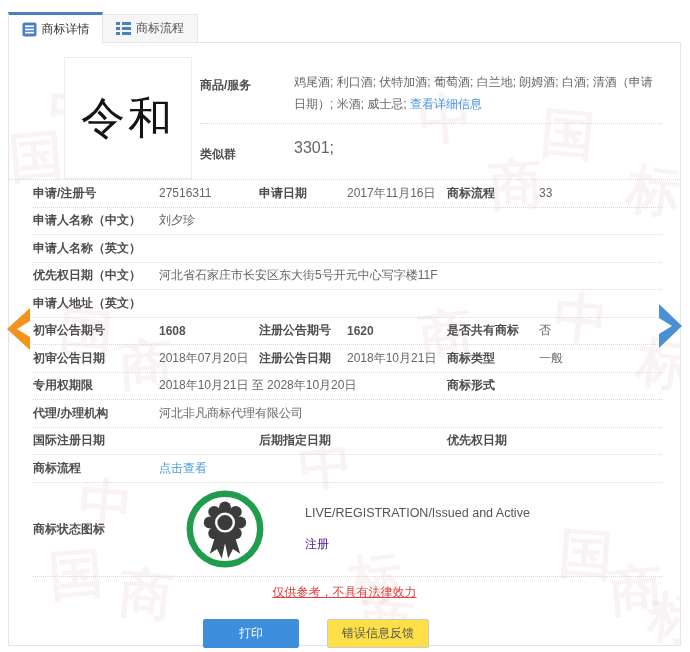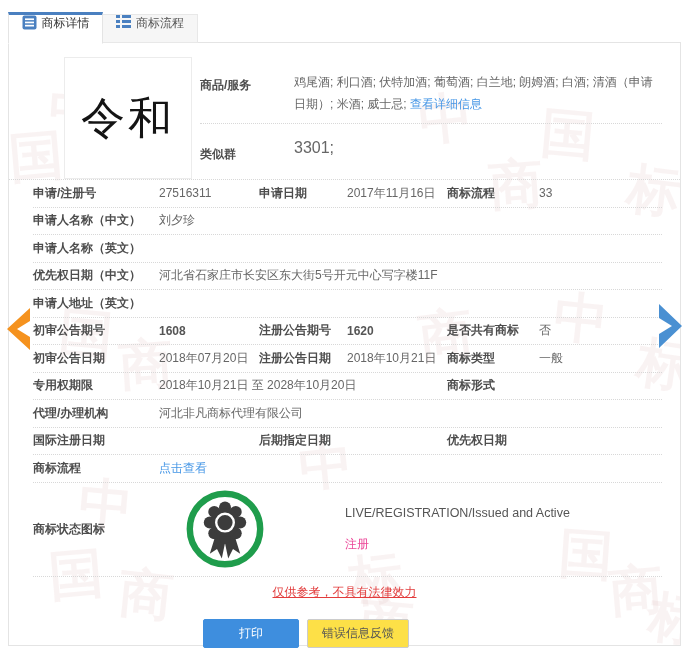--- a/index.html
+++ b/index.html
@@ -1,21 +1,21 @@
 <!DOCTYPE html>
 <html><head>
 <meta charset="utf-8">
 <style>
   * { margin:0; padding:0; box-sizing:border-box; }
   html,body { width:690px; height:652px; background:#fff; overflow:hidden;
     font-family:"Liberation Sans","DejaVu Sans",sans-serif; position:relative; }
 
   
   .tabs { position:absolute; left:8px; top:12px; height:31px; display:flex; z-index:3; }
-  .tab { width:95px; display:flex; align-items:flex-start; justify-content:center; gap:5px;
+  .tab { width:95px; display:flex; align-items:center; justify-content:center; gap:5px;
          font-size:12px; cursor:pointer; }
   .tab.active { background:#fff; border:1px solid #e4e4e4; border-top:3px solid #4a80c0;
                 border-bottom:1px solid #fff; color:#333; height:32px; }
   .tab.inactive { background:#f6f6f6; border:1px solid #e8e8e8; border-left:none;
                   margin-top:2px; height:29px; color:#555; }
 
   
   .card { position:absolute; left:8px; top:42px; width:673px; height:604px;
           border:1px solid #e4e4e4; background:#fff; z-index:1; }
   .watermark-layer { position:absolute; inset:0; overflow:hidden; z-index:0; pointer-events:none; }
@@ -43,29 +43,29 @@
   .flabel { font-weight:bold; color:#4d4d4d; font-size:12px; }
   .fvalue { color:#666; }
   .bold { font-weight:bold; color:#555; }
   .span-rest { grid-column:2 / -1; }
   .span-mid { grid-column:2 / 5; }
   .link { color:#4596e6; text-decoration:none; cursor:pointer; }
 
   
   .status-row { display:grid; grid-template-columns:126px 1fr; align-items:center;
                 min-height:94px; border-bottom:1px dotted #d8d8d8; font-size:12px; }
-  .status-content { display:flex; align-items:center;gap:40px; }
+  .status-content { display:flex; align-items:center; }
   .badge { margin-left:26px; flex:none; }
   .status-text { margin-left:40px; }
   .status-line1 { color:#555; font-size:12.5px; }
-  .status-line2 { color:#ec4899; font-size:12px; margin-top:16px; }
+  .status-line2 { color:#4c1d95; font-size:12px; margin-top:16px; }
 
   .disclaimer { text-align:center; color:#e23c3c; font-size:12px; padding:7px 0 6px;text-decoration:underline; }
 
-  .footer { display:flex; gap:8px; padding:12px 0 0 194px; }
+  .footer { display:flex; gap:28px; padding:12px 0 0 194px; }
   .btn { font-size:12px; height:29px; cursor:pointer;
          font-family:"Liberation Sans","DejaVu Sans",sans-serif; }
   .btn-print { width:96px; background:#3e8ede; color:#fff; border:1px solid #3e8ede; border-radius:2px; }
   .btn-feedback { width:102px; background:#fde047; color:#555; border:1px solid #ccc; border-radius:2px; }
 
   
   .arrow { position:absolute; z-index:5; cursor:pointer; }
   .arrow-left { left:5px; top:307px; }
   .arrow-right { right:6px; top:303px; }
 </style>

